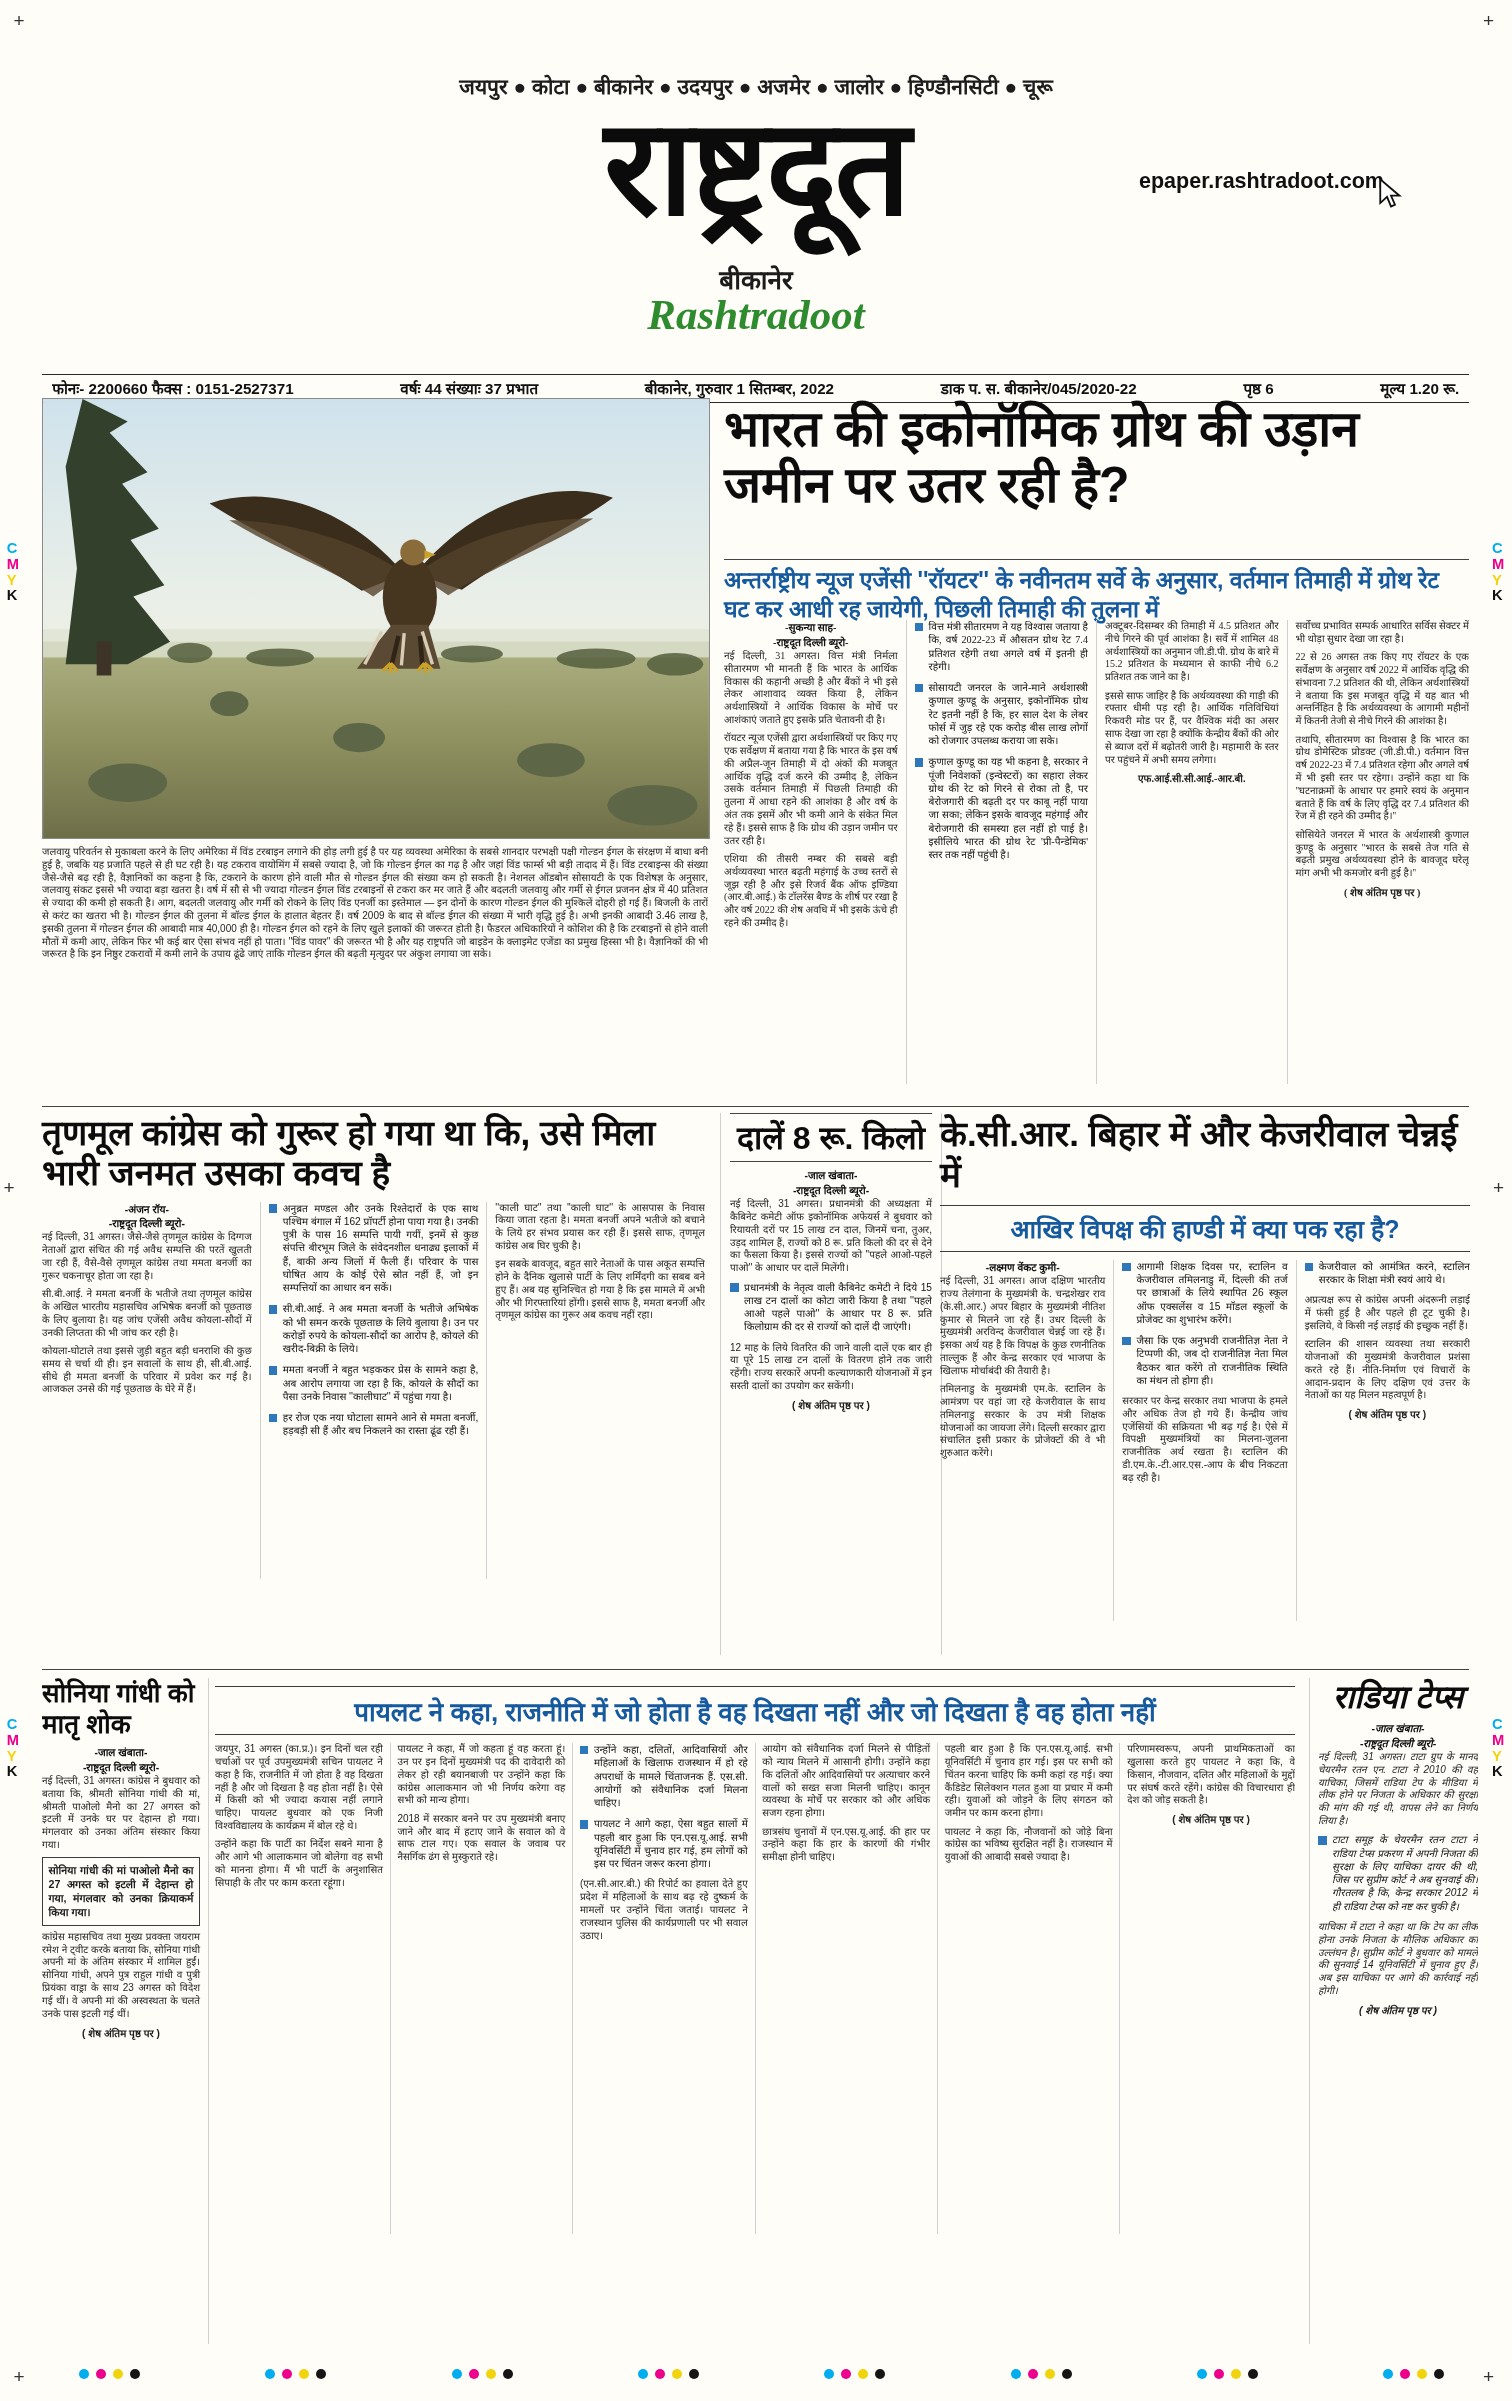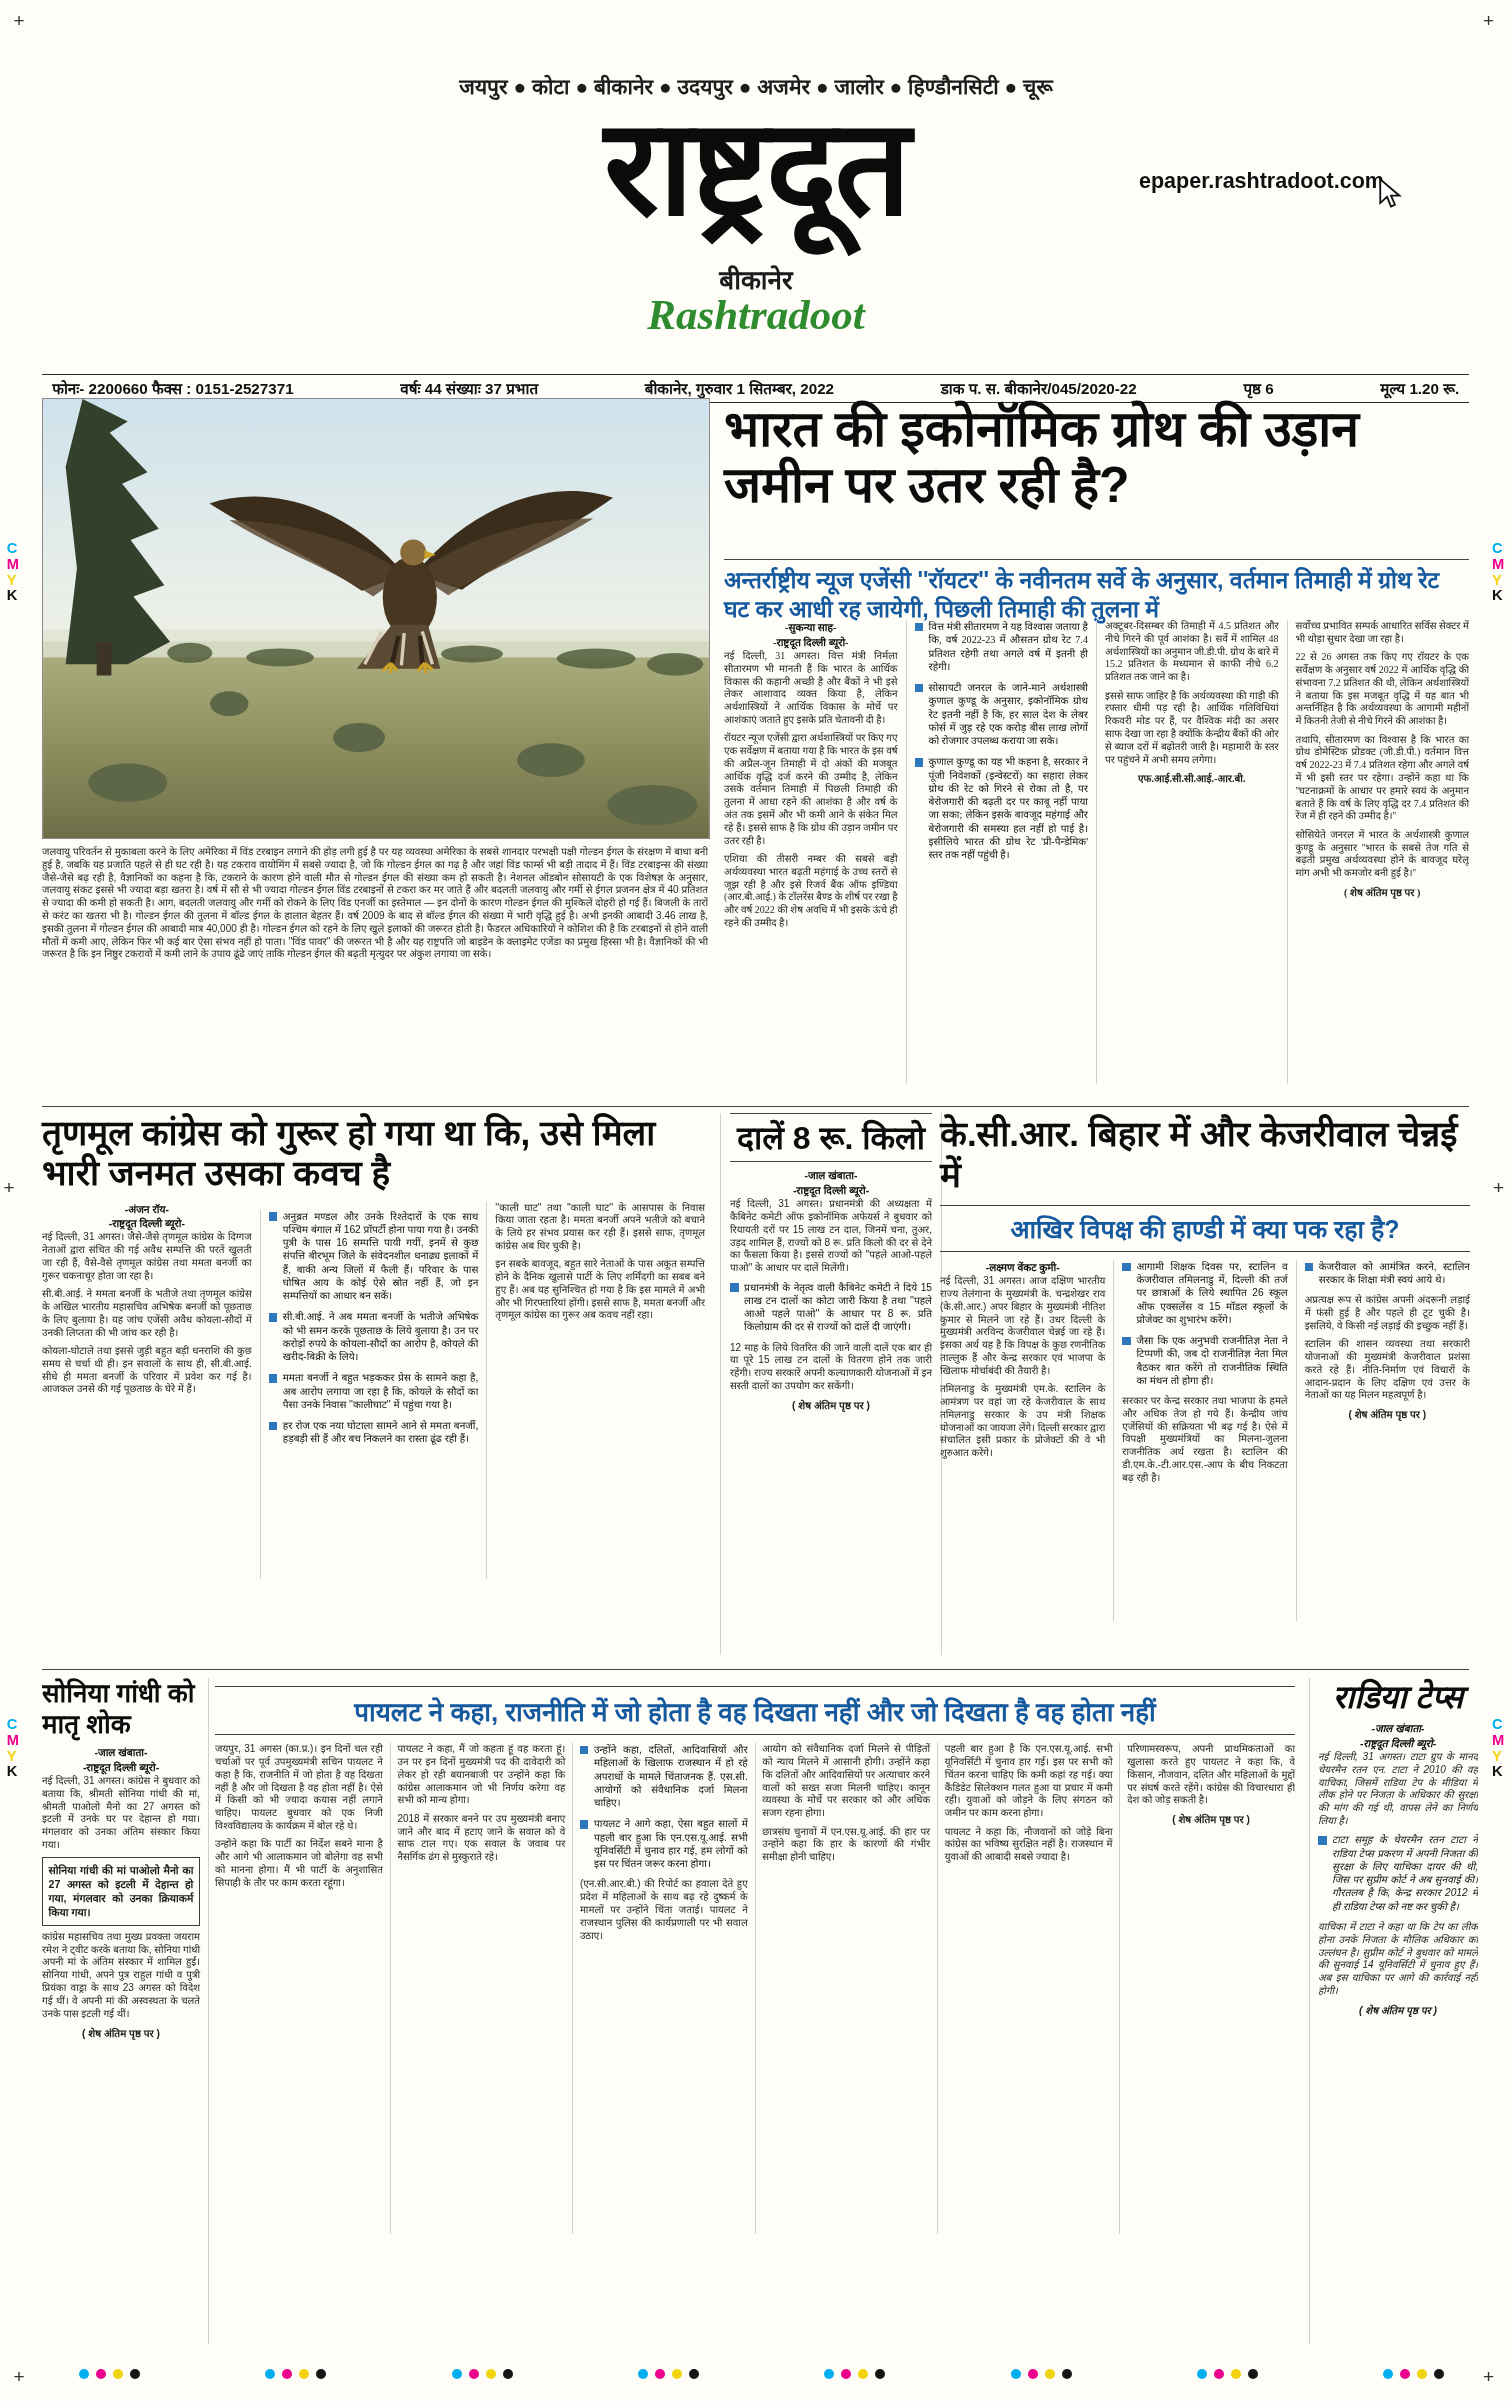--- a/index.html
+++ b/index.html
@@ -205,21 +205,21 @@
   <div class="abs" style="left:42px;top:1113px;width:663px;">
     <div class="hl" style="font-size:35px;line-height:1.15;">तृणमूल कांग्रेस को गुरूर हो गया था कि, उसे मिला भारी जनमत उसका कवच है</div>
     <div class="cols" style="margin-top:8px;height:377px;">
       <div class="col body" style="width:212px;padding-right:8px;">
         <div class="byline">-अंजन रॉय-</div>
         <div class="byline">-राष्ट्रदूत दिल्ली ब्यूरो-</div>
         <p>नई दिल्ली, 31 अगस्त। जैसे-जैसे तृणमूल कांग्रेस के दिग्गज नेताओं द्वारा संचित की गई अवैध सम्पत्ति की परतें खुलती जा रही हैं, वैसे-वैसे तृणमूल कांग्रेस तथा ममता बनर्जी का गुरूर चकनाचूर होता जा रहा है।</p>
         <p>सी.बी.आई. ने ममता बनर्जी के भतीजे तथा तृणमूल कांग्रेस के अखिल भारतीय महासचिव अभिषेक बनर्जी को पूछताछ के लिए बुलाया है। यह जांच एजेंसी अवैध कोयला-सौदों में उनकी लिप्तता की भी जांच कर रही है।</p>
         <p>कोयला-घोटाले तथा इससे जुड़ी बहुत बड़ी धनराशि की कुछ समय से चर्चा थी ही। इन सवालों के साथ ही, सी.बी.आई. सीधे ही ममता बनर्जी के परिवार में प्रवेश कर गई है। आजकल उनसे की गई पूछताछ के घेरे में हैं।</p>
       </div>
-      <div class="col" style="width:212px;padding:0 8px;margin-top:8px;">
+      <div class="col" style="width:212px;padding:0 8px;">
         <div class="bul">
             <span class="sq"></span>
             <span class="t">अनुब्रत मण्डल और उनके रिश्तेदारों के एक साथ पश्चिम बंगाल में 162 प्रॉपर्टी होना पाया गया है। उनकी पुत्री के पास 16 सम्पत्ति पायी गयीं, इनमें से कुछ संपत्ति बीरभूम जिले के संवेदनशील धनाढ्य इलाकों में हैं, बाकी अन्य जिलों में फैली हैं। परिवार के पास घोषित आय के कोई ऐसे स्रोत नहीं हैं, जो इन सम्पत्तियों का आधार बन सकें।</span>
           </div>
         <div class="bul">
             <span class="sq"></span>
             <span class="t">सी.बी.आई. ने अब ममता बनर्जी के भतीजे अभिषेक को भी समन करके पूछताछ के लिये बुलाया है। उन पर करोड़ों रुपये के कोयला-सौदों का आरोप है, कोयले की खरीद-बिक्री के लिये।</span>
           </div>
         <div class="bul">
             <span class="sq"></span>

